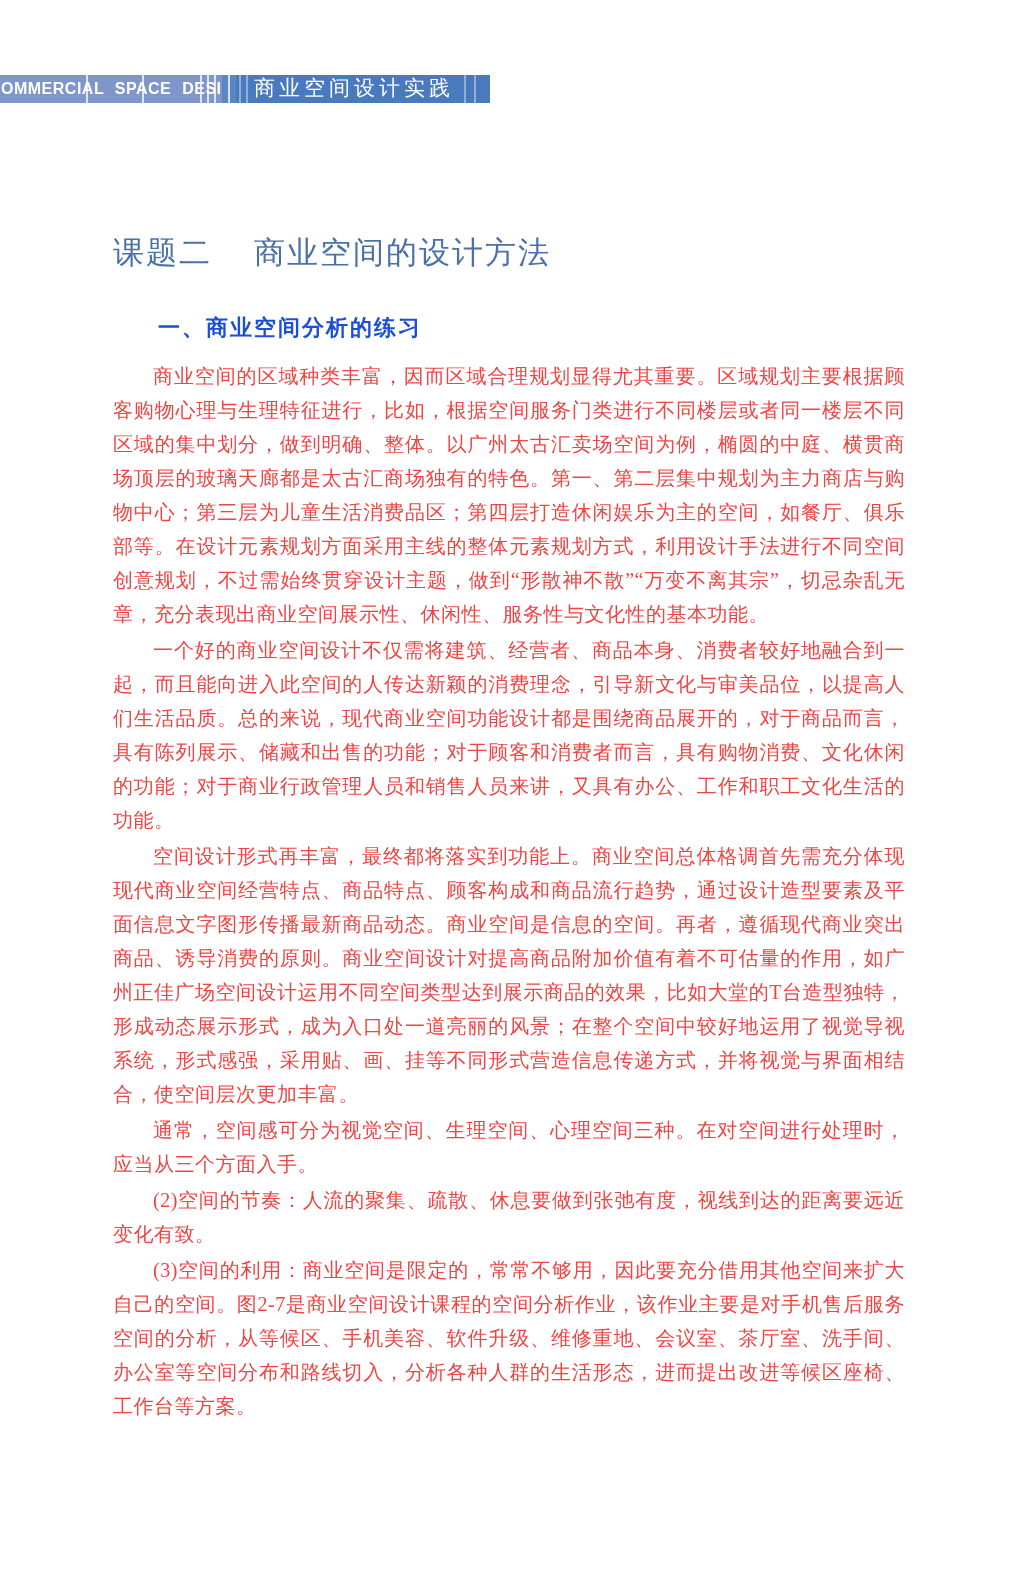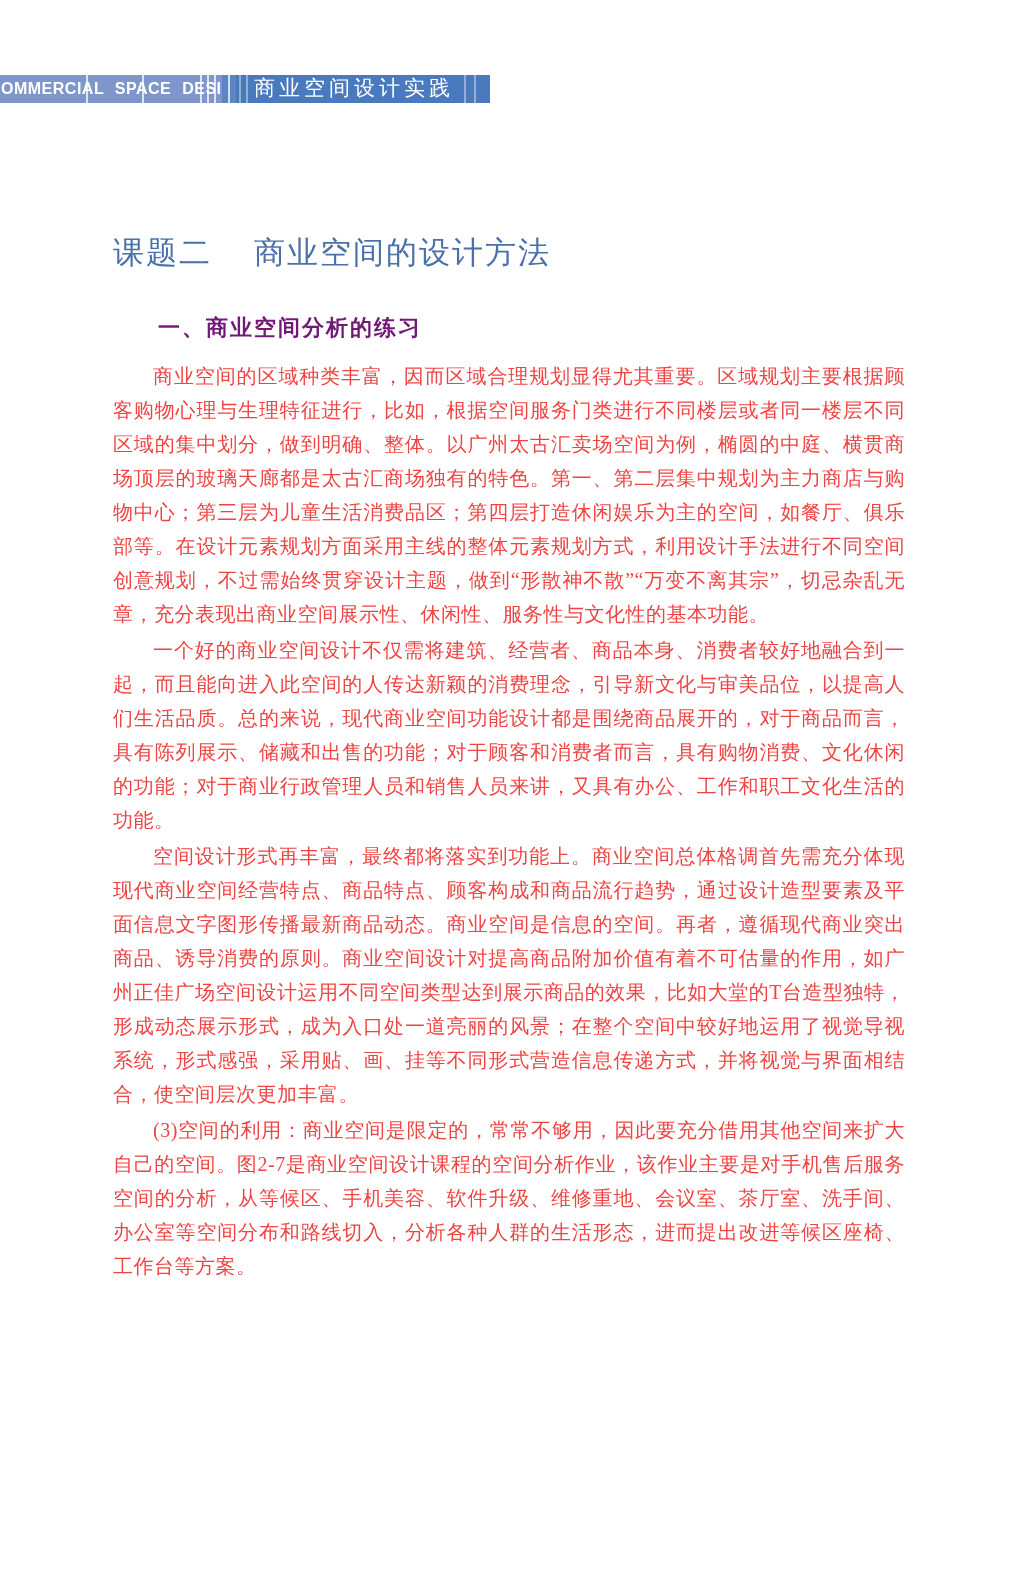--- a/index.html
+++ b/index.html
@@ -43,21 +43,21 @@
   .doc-title {
     font-size:31px; line-height:42px; font-weight:normal;
     color:#4A72A9; letter-spacing:2px; white-space:nowrap;
   }
   .doc-title .title-gap { display:inline-block; width:42px; }
 
   .section-heading {
     margin:39px 0 0 45px;
     font-family:"DejaVu Sans","Liberation Sans",sans-serif;
     font-size:22px; line-height:30px; font-weight:bold;
-    color:#701a75; letter-spacing:2px;
+    color:#1d4ed8; letter-spacing:2px;
   }
 
   .paragraphs { margin-top:16px; }
   .paragraphs p {
     font-size:20px; line-height:34px; color:#ef4444;
     text-align:justify; text-indent:2em; margin:0 0 2px 0;
     letter-spacing:0.5px;
   }
 </style>
 </head>
@@ -89,16 +89,18 @@
   <h1 class="doc-title">
     <span>课题二</span><span class="title-gap"></span><span>商业空间的设计方法</span>
   </h1>
 
   <h2 class="section-heading">一、商业空间分析的练习</h2>
 
   <div class="paragraphs">
     <p>商业空间的区域种类丰富，因而区域合理规划显得尤其重要。区域规划主要根据顾客购物心理与生理特征进行，比如，根据空间服务门类进行不同楼层或者同一楼层不同区域的集中划分，做到明确、整体。以广州太古汇卖场空间为例，椭圆的中庭、横贯商场顶层的玻璃天廊都是太古汇商场独有的特色。第一、第二层集中规划为主力商店与购物中心；第三层为儿童生活消费品区；第四层打造休闲娱乐为主的空间，如餐厅、俱乐部等。在设计元素规划方面采用主线的整体元素规划方式，利用设计手法进行不同空间创意规划，不过需始终贯穿设计主题，做到“形散神不散”“万变不离其宗”，切忌杂乱无章，充分表现出商业空间展示性、休闲性、服务性与文化性的基本功能。</p>
     <p>一个好的商业空间设计不仅需将建筑、经营者、商品本身、消费者较好地融合到一起，而且能向进入此空间的人传达新颖的消费理念，引导新文化与审美品位，以提高人们生活品质。总的来说，现代商业空间功能设计都是围绕商品展开的，对于商品而言，具有陈列展示、储藏和出售的功能；对于顾客和消费者而言，具有购物消费、文化休闲的功能；对于商业行政管理人员和销售人员来讲，又具有办公、工作和职工文化生活的功能。</p>
     <p>空间设计形式再丰富，最终都将落实到功能上。商业空间总体格调首先需充分体现现代商业空间经营特点、商品特点、顾客构成和商品流行趋势，通过设计造型要素及平面信息文字图形传播最新商品动态。商业空间是信息的空间。再者，遵循现代商业突出商品、诱导消费的原则。商业空间设计对提高商品附加价值有着不可估量的作用，如广州正佳广场空间设计运用不同空间类型达到展示商品的效果，比如大堂的T台造型独特，形成动态展示形式，成为入口处一道亮丽的风景；在整个空间中较好地运用了视觉导视系统，形式感强，采用贴、画、挂等不同形式营造信息传递方式，并将视觉与界面相结合，使空间层次更加丰富。</p>
+    <p>通常，空间感可分为视觉空间、生理空间、心理空间三种。在对空间进行处理时，应当从三个方面入手。</p>
+    <p>(2)空间的节奏：人流的聚集、疏散、休息要做到张弛有度，视线到达的距离要远近变化有致。</p>
     <p>(3)空间的利用：商业空间是限定的，常常不够用，因此要充分借用其他空间来扩大自己的空间。图2-7是商业空间设计课程的空间分析作业，该作业主要是对手机售后服务空间的分析，从等候区、手机美容、软件升级、维修重地、会议室、茶厅室、洗手间、办公室等空间分布和路线切入，分析各种人群的生活形态，进而提出改进等候区座椅、工作台等方案。</p>
   </div>
 
 </div>
 
 </body></html>

